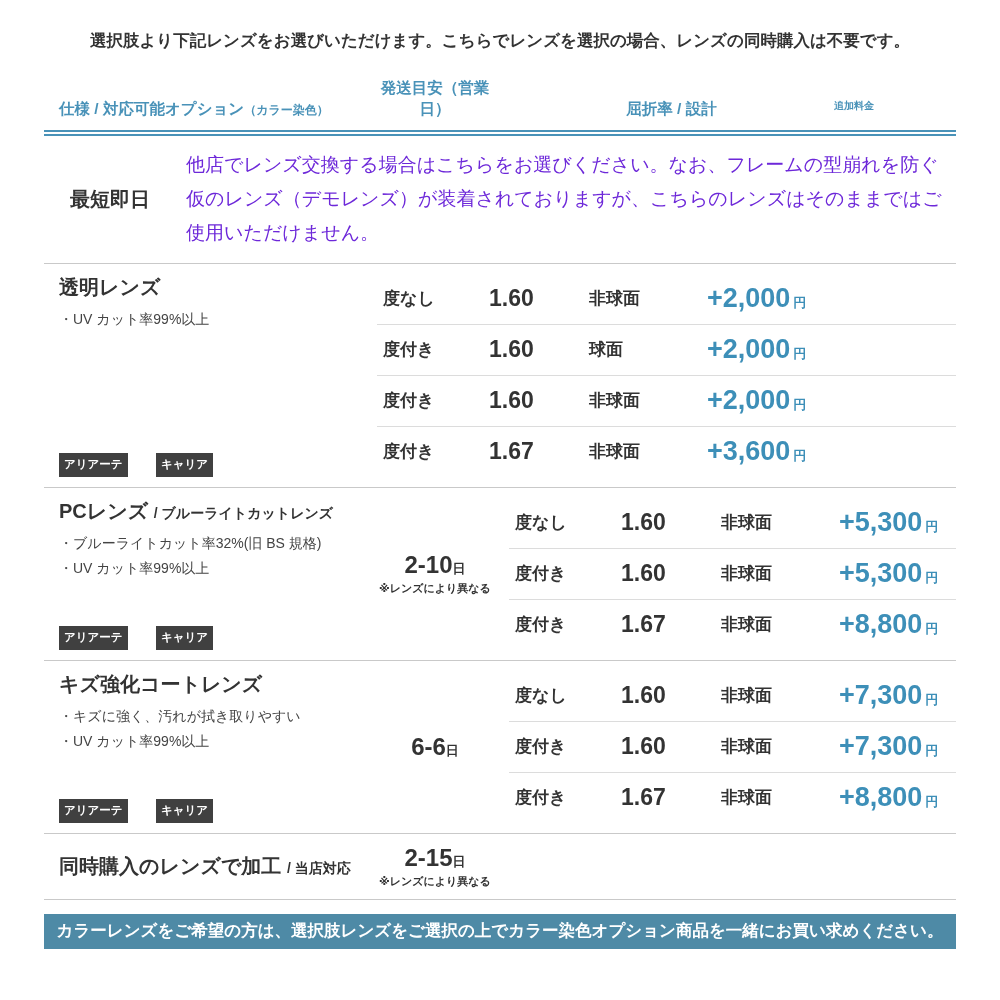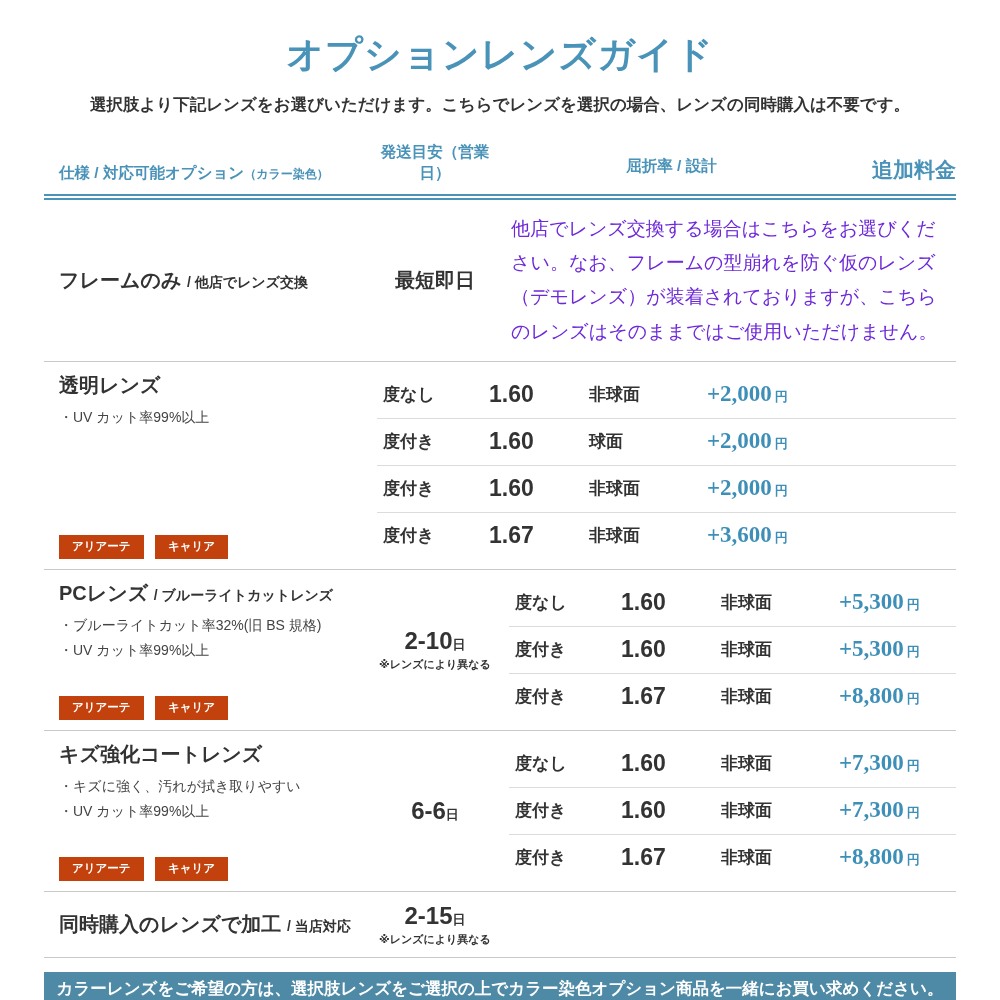--- a/index.html
+++ b/index.html
@@ -35,42 +35,42 @@
   .col-ship  { width: 132px; flex: 0 0 132px; text-align: center; }
   .col-right { flex: 1; padding-left: 8px; }
 
   
   .thead { align-items: flex-end; padding-bottom: 10px; color: #4992b8; font-weight: bold; }
   .thead .col-spec { text-align: center; font-size: 15.5px; }
   .thead .spec-note { font-size: 12px; }
   .thead .col-ship { font-size: 15.5px; }
   .hdr-right { display: flex; }
   .hdr-refraction { width: 325px; text-align: center; font-size: 15.5px; }
-  .hdr-price { flex: 1; text-align: right; font-size: 21px; }
+  .hdr-price { flex: 1; text-align: left; font-size: 10px; }
 
   .double-line {
     height: 6px;
     border-top: 2px solid #4992b8;
     border-bottom: 2px solid #4992b8;
   }
 
   
   .section { border-bottom: 1px solid #c9c9c9; padding: 10px 0; }
   .sec-title { font-size: 20px; font-weight: bold; color: #333; line-height: 1.3; }
   .sec-title .suffix { font-size: 14px; }
   .bullet { font-size: 14px; font-weight: 500; color: #444; margin-top: 9px; line-height: 1.5; }
   .badges { margin-top: auto; padding-top: 14px; }
   .badge {
     display: inline-block;
-    background: #c2410c;
+    background: #404040;
     color: #fff;
     font-size: 11.5px;
     font-weight: bold;
-    padding: 4px 13px 5px;
-    margin-right: 7px;
+    padding: 4px 5px 5px;
+    margin-right: 24px;
   }
   .col-spec { display: flex; flex-direction: column; align-items: flex-start; }
   .col-ship { display: flex; flex-direction: column; justify-content: center; align-items: center; }
   .ship-main { font-size: 24px; font-weight: bold; color: #333; }
   .ship-unit { font-size: 13px; font-weight: bold; }
   .ship-note { font-size: 11px; font-weight: bold; margin-top: 2px; }
   .desc {
     font-size: 19px;
     font-weight: 500;
     line-height: 1.8;
@@ -85,58 +85,54 @@
     display: flex;
     align-items: center;
     padding: 9px 0 10px;
     border-bottom: 1px solid #dcdcdc;
   }
   .opt-row:last-child { border-bottom: none; }
   .opt-power  { width: 112px; font-size: 17px; font-weight: bold; padding-left: 6px; }
   .opt-index  { width: 100px; font-size: 23px; font-weight: bold; }
   .opt-design { width: 118px; font-size: 17px; font-weight: bold; }
   .opt-price  { flex: 1; }
-  .price-num  { font-size: 23px; font-weight: bold; color: #3d8fb8; font-family: Liberation Serif, serif; }
+  .price-num  { font-size: 27px; font-weight: bold; color: #3d8fb8; }
   .price-unit { font-size: 13px; font-weight: bold; color: #3d8fb8; margin-left: 3px; }
 
   
   .banner {
     margin-top: 14px;
     background: #4e8aa6;
     color: #ffffff;
     font-size: 16.5px;
     font-weight: bold;
     text-align: center;
     padding: 6px 0 7px;
   }
 </style>
 </head>
 <body>
 
 <div class="wrap">
 
-  <h1 class="page-title">オプションレンズガイド</h1>
   <p class="page-subtitle">選択肢より下記レンズをお選びいただけます。こちらでレンズを選択の場合、レンズの同時購入は不要です。</p>
 
   <div class="cols thead">
     <div class="col-spec">
         <span><span>仕様 / 対応可能オプション</span><span class="spec-note">（カラー染色）</span></span>
       </div>
     <div class="col-ship">発送目安（営業日）</div>
     <div class="col-right hdr-right">
       <span class="hdr-refraction">屈折率 / 設計</span>
       <span class="hdr-price">追加料金</span>
     </div>
   </div>
   <div class="double-line"></div>
 
   <div class="cols section section-simple">
-    <div class="col-spec">
-      <div class="sec-title"><span>フレームのみ</span> <span class="suffix">/ 他店でレンズ交換</span></div>
-    </div>
     <div class="col-ship">
       <div><span class="ship-main" style="font-size:20px;">最短即日</span></div>
     </div>
     <div class="col-right">
       <p class="desc">他店でレンズ交換する場合はこちらをお選びください。なお、フレームの型崩れを防ぐ仮のレンズ（デモレンズ）が装着されておりますが、こちらのレンズはそのままではご使用いただけません。</p>
     </div>
   </div>
 
   <div class="cols section">
     <div class="col-spec">

